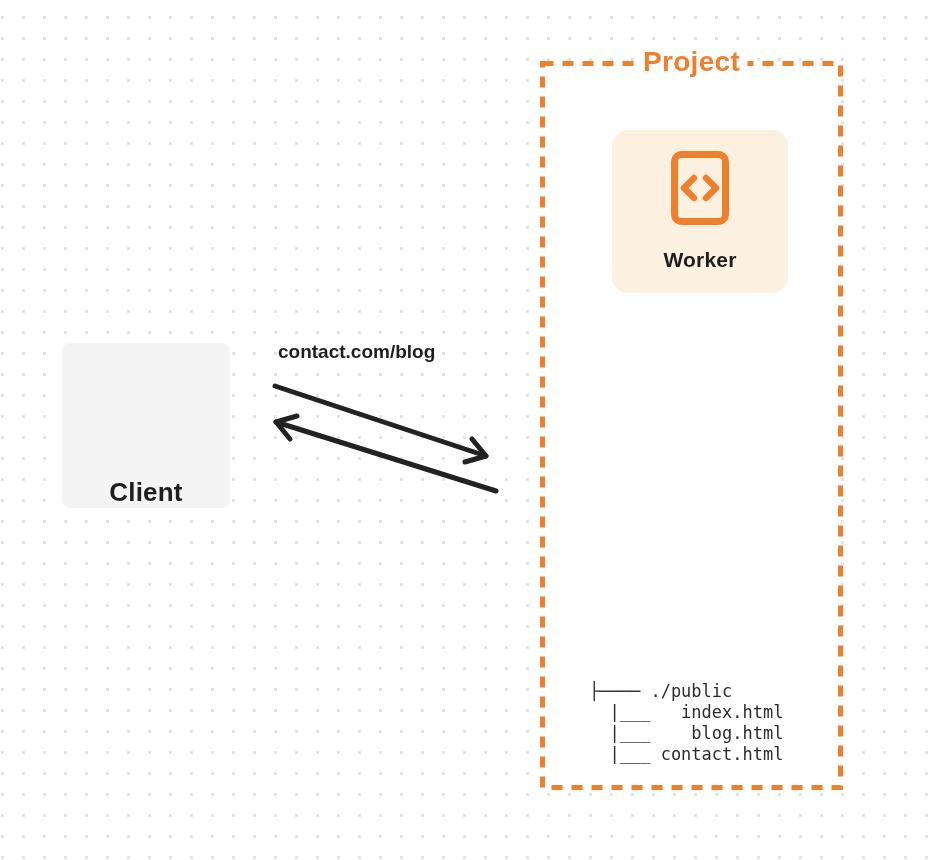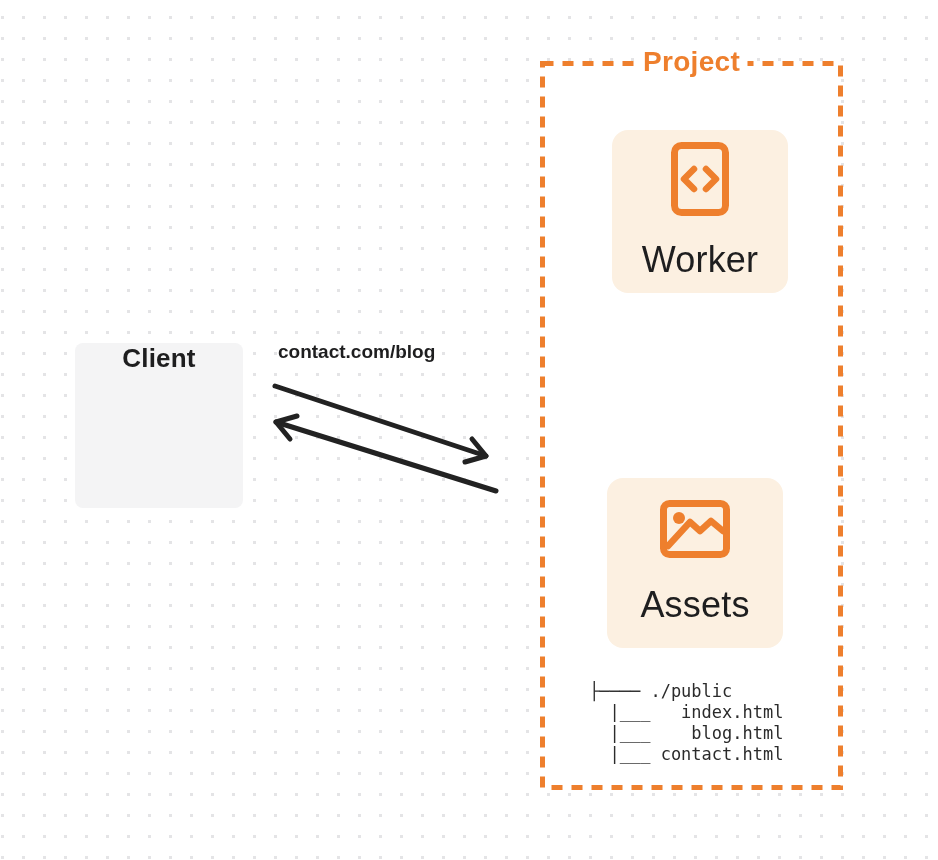--- a/index.html
+++ b/index.html
@@ -19,23 +19,23 @@
     background-color:var(--paper);
     background-image:radial-gradient(circle,var(--dot) 1.7px,transparent 2px);
     background-size:21px 21px;
     background-position:13px 7px;
     overflow:hidden;
   }
   .canvas{position:relative;width:938px;height:860px;}
 
   
   .client-box{
-    position:absolute;left:75px;top:343px;width:168px;height:165px;
+    position:absolute;left:62px;top:343px;width:168px;height:165px;
     background:var(--client_bg);border-radius:8px;
-    display:flex;align-items:flex-start;justify-content:center;
+    display:flex;align-items:flex-end;justify-content:center;
   }
   .client-box .label{
     font-size:26px;font-weight:700;color:var(--text_dark);letter-spacing:.2px;
   }
 
   
   .request-label{
     position:absolute;left:278px;top:341px;
     font-size:19px;font-weight:700;color:var(--text_dark);
     white-space:nowrap;
@@ -58,21 +58,21 @@
     white-space:nowrap;
   }
 
   
   .card{
     position:absolute;background:var(--peach);border-radius:16px;
     display:flex;flex-direction:column;align-items:center;justify-content:center;
   }
   .worker-card{left:72px;top:69px;width:176px;height:163px;gap:23px;}
   .assets-card{left:67px;top:417px;width:176px;height:170px;gap:26px;}
-  .card .label{font-size:36px;font-weight:400;color:var(--text_dark);letter-spacing:.2px;}
+  .card .label{font-size:21px;font-weight:700;color:var(--text_dark);letter-spacing:.2px;}
   .icon-stroke{stroke:var(--accent);fill:none;}
   .icon-fill{fill:var(--accent);}
 
   
   .file-tree{
     position:absolute;left:49px;top:620px;
     font-family:"DejaVu Sans Mono",monospace;
     font-size:17px;line-height:21px;color:var(--tree_text);
     white-space:pre;
   }
@@ -107,28 +107,20 @@
 
     <div class="card worker-card">
       <svg width="58" height="74" viewBox="0 0 58 74" xmlns="http://www.w3.org/2000/svg">
         <rect class="icon-stroke" x="3.5" y="3.5" width="51" height="67" rx="7" stroke-width="7"></rect>
         <polyline class="icon-stroke" points="23,27 13,37 23,47" stroke-width="6.5" stroke-linecap="round" stroke-linejoin="round"></polyline>
         <polyline class="icon-stroke" points="35,27 45,37 35,47" stroke-width="6.5" stroke-linecap="round" stroke-linejoin="round"></polyline>
       </svg>
       <div class="label">Worker</div>
     </div>
 
-    <div class="card assets-card">
-      <svg width="70" height="58" viewBox="0 0 70 58" xmlns="http://www.w3.org/2000/svg">
-        <rect class="icon-stroke" x="3.5" y="3.5" width="63" height="51" rx="6" stroke-width="7"></rect>
-        <circle class="icon-fill" cx="19" cy="18" r="6"></circle>
-        <polyline class="icon-stroke" points="8,46 30,22 40,31 51,21 63,31" stroke-width="6.5" stroke-linecap="round" stroke-linejoin="round"></polyline>
-      </svg>
-      <div class="label">Assets</div>
-    </div>
 
     <pre class="file-tree">├──── ./public
   |___   index.html
   |___    blog.html
   |___ contact.html</pre>
   </div>
 
 </div>
 
 </body></html>

